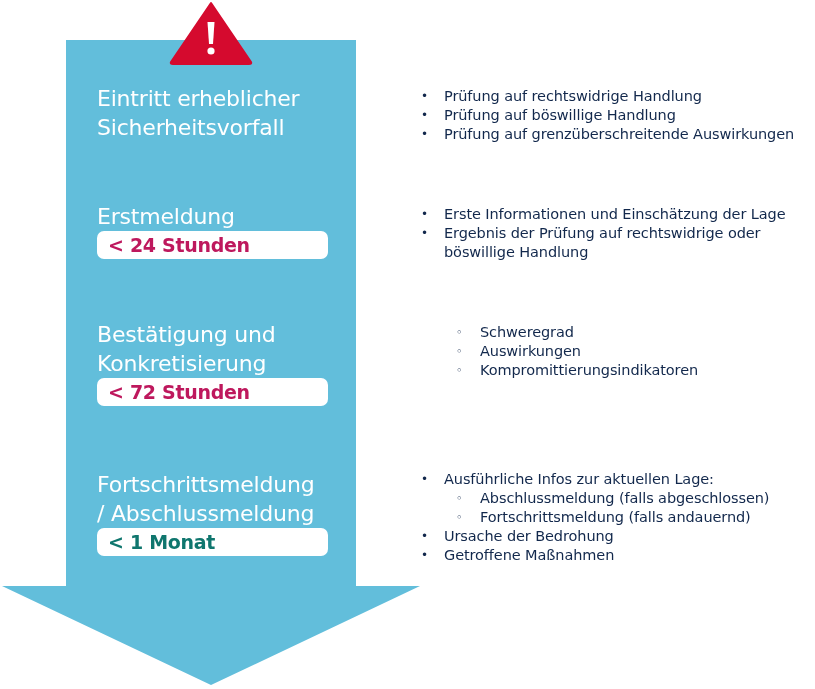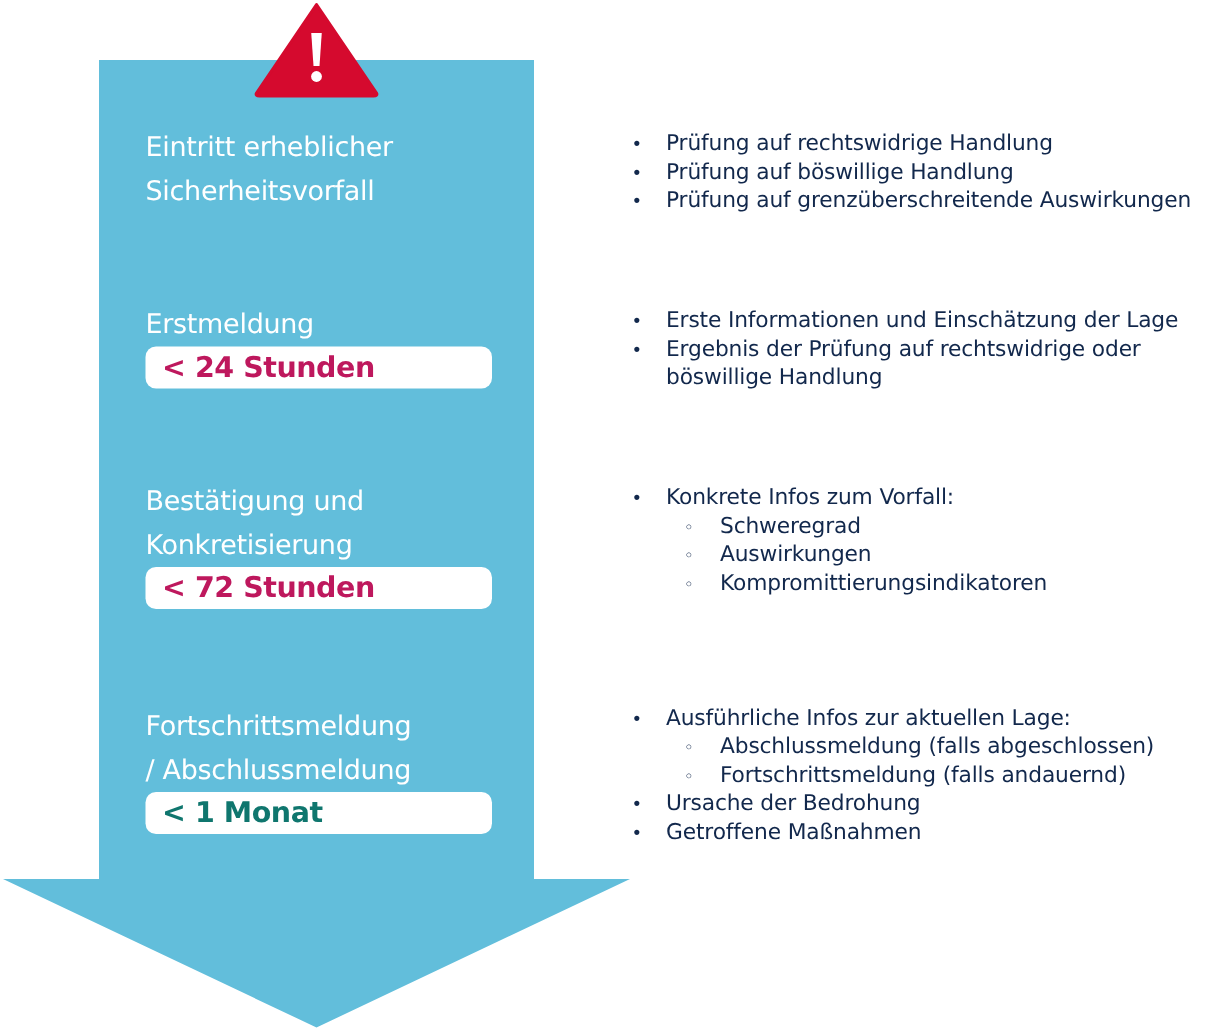--- a/index.html
+++ b/index.html
@@ -1,20 +1,20 @@
 <!DOCTYPE html>
 <html><head>
 <meta charset="utf-8">
 <style>
   html, body { margin:0; padding:0; background:#ffffff; }
   body { width:815px; height:689px; position:relative; overflow:hidden;
          font-family: "DejaVu Sans", "Liberation Sans", sans-serif; }
   .arrow-svg { position:absolute; left:0; top:0; }
   .stage { position:absolute; left:97px; color:#ffffff; }
-  .stage-title { font-size:18px; line-height:29px; color:#ffffff; letter-spacing:-0.2px; white-space:nowrap; }
+  .stage-title { font-size:22px; line-height:29px; color:#ffffff; letter-spacing:-0.2px; white-space:nowrap; }
   .pill { width:231px; height:28px; background:#ffffff; border-radius:7px;
           box-sizing:border-box; padding-left:11px; font-size:19px; font-weight:bold; line-height:28px; margin-top:0px; letter-spacing:-0.3px; }
   .bullets { position:absolute; left:420px; color:#12284c; font-size:14.5px; line-height:19px; letter-spacing:-0.1px; }
   .b { position:relative; padding-left:24px; white-space:nowrap; }
   .b::before { content:"•"; position:absolute; left:1px; top:0; font-size:12px; }
   .b.sub { padding-left:60px; }
   .b.sub::before { content:"◦"; left:36px; font-size:11px; }
   .b.cont::before { content:""; }
 </style>
 </head>
@@ -63,21 +63,20 @@
   <div class="b">Prüfung auf grenzüberschreitende Auswirkungen</div>
 </div>
 
 <div class="bullets" style="top:205px;">
   <div class="b">Erste Informationen und Einschätzung der Lage</div>
   <div class="b">Ergebnis der Prüfung auf rechtswidrige oder</div>
   <div class="b cont">böswillige Handlung</div>
 </div>
 
 <div class="bullets" style="top:323px;">
-  <div class="b">Konkrete Infos zum Vorfall:</div>
   <div class="b sub">Schweregrad</div>
   <div class="b sub">Auswirkungen</div>
   <div class="b sub">Kompromittierungsindikatoren</div>
 </div>
 
 <div class="bullets" style="top:470px;">
   <div class="b">Ausführliche Infos zur aktuellen Lage:</div>
   <div class="b sub">Abschlussmeldung (falls abgeschlossen)</div>
   <div class="b sub">Fortschrittsmeldung (falls andauernd)</div>
   <div class="b">Ursache der Bedrohung</div>

